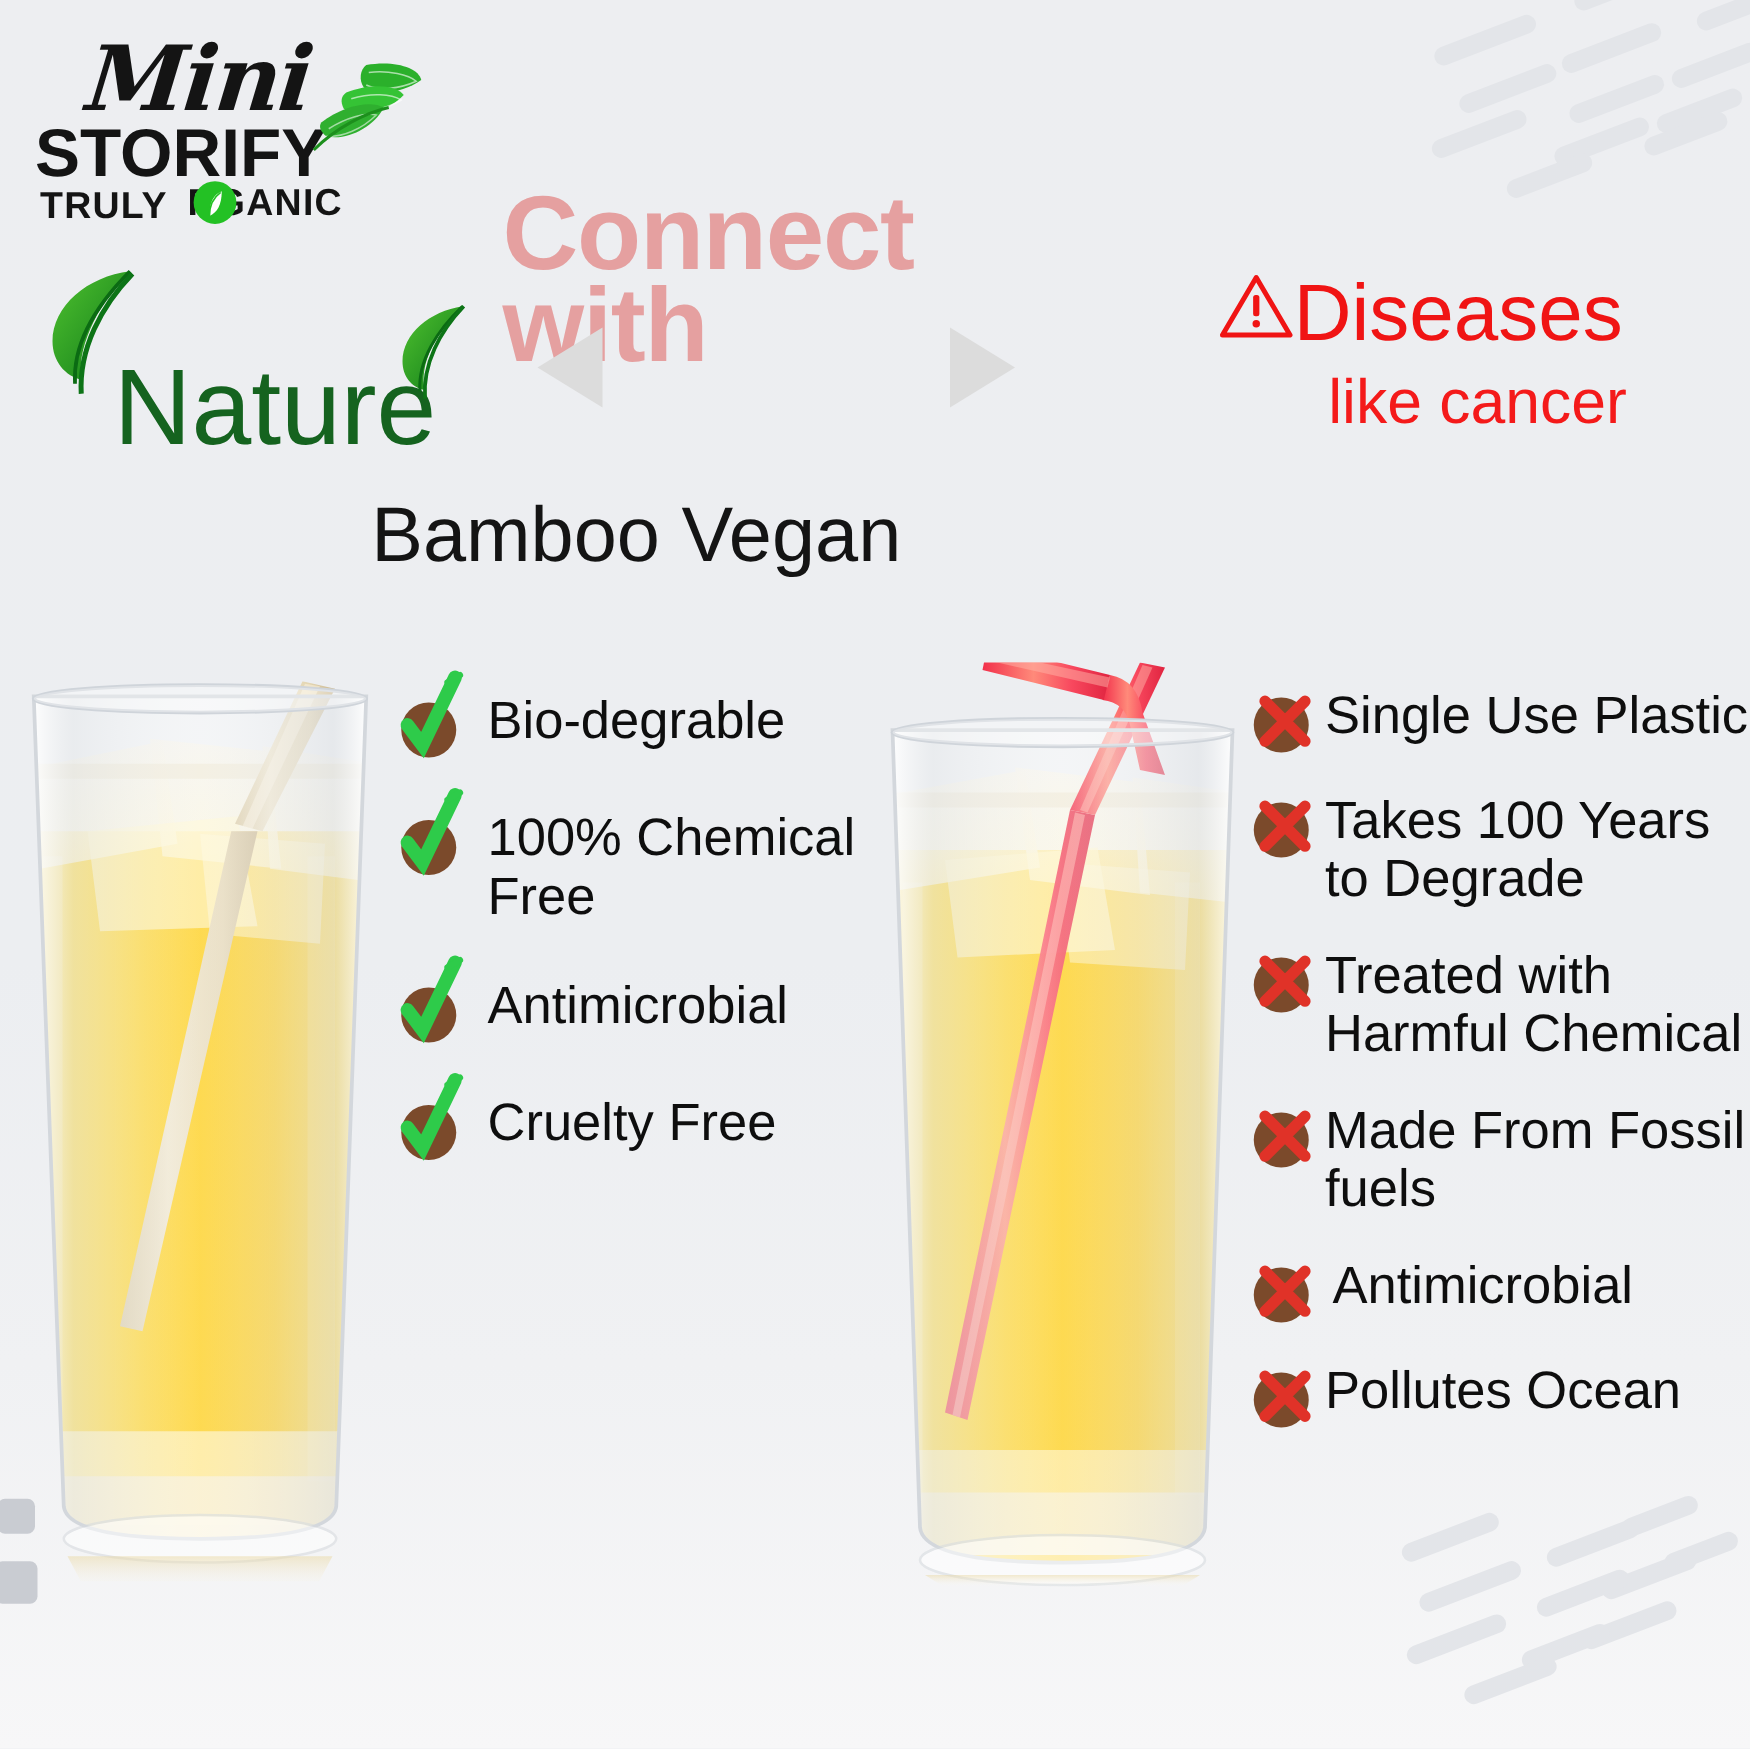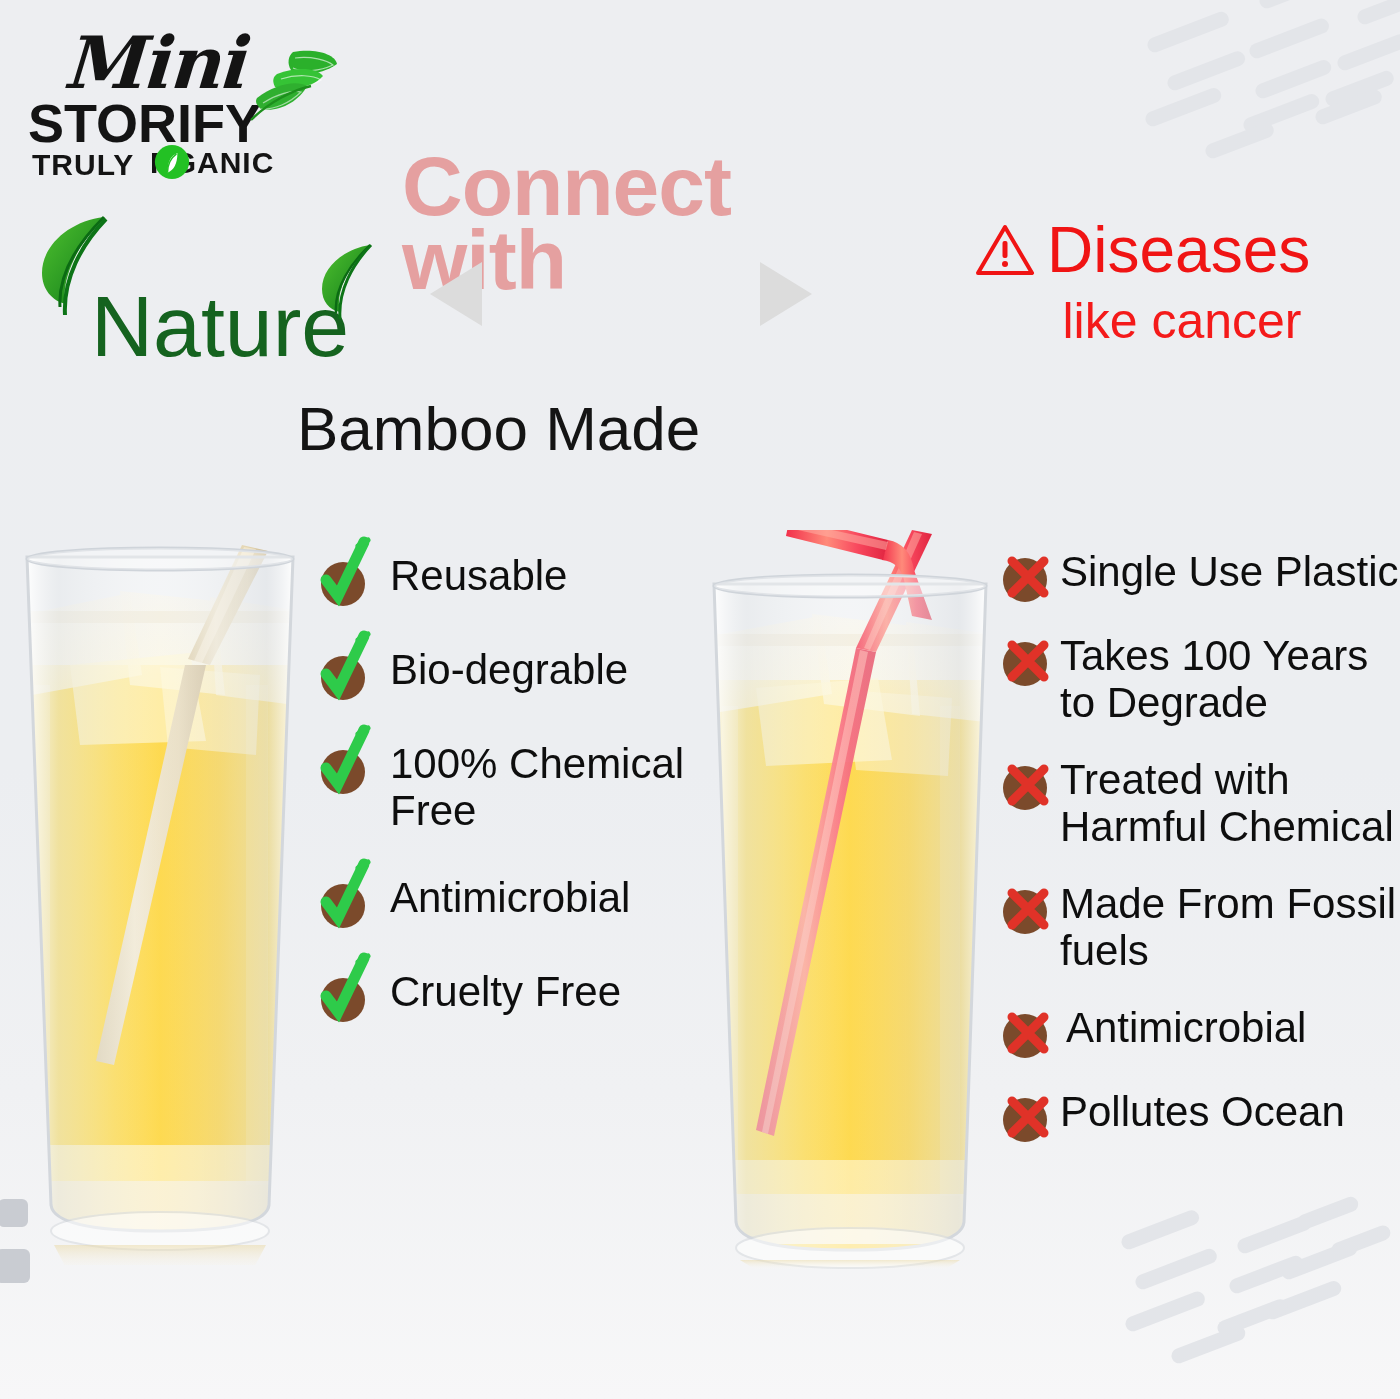--- a/index.html
+++ b/index.html
@@ -76,21 +76,21 @@
     border-right:52px solid #dcdcdc;
   }
   #arrow-right{
     left:760px;top:262px;
     border-top:32px solid transparent;border-bottom:32px solid transparent;
     border-left:52px solid #dcdcdc;
   }
 
   
   #diseases-block{position:absolute;left:975px;top:218px;width:420px;}
-  #disease-row1{display:flex;align-items:center;gap:12px;}
+  #disease-row1{display:flex;}
   #warn-icon{width:60px;height:54px;flex:0 0 auto;}
   #diseases-text{
     font-family:"Liberation Sans",sans-serif;font-size:64px;color:#f01414;
     line-height:1;
   }
   #cancer-text{
     margin-top:14px;text-align:center;padding-right:6px;
     font-family:"Liberation Sans",sans-serif;font-size:50px;color:#f41a1a;
     line-height:1;
   }
@@ -228,21 +228,21 @@
       <svg id="warn-icon" viewBox="0 0 60 54">
         <path d="M30 4 L57 50 H3 Z" fill="none" stroke="#f01414" stroke-width="4" stroke-linejoin="round"></path>
         <rect x="27.5" y="18" width="5" height="17" rx="2" fill="#f01414"></rect>
         <circle cx="30" cy="41" r="3" fill="#f01414"></circle>
       </svg>
       <div id="diseases-text">Diseases</div>
     </div>
     <div id="cancer-text">like cancer</div>
   </div>
 
-  <div class="prod-title" id="title-bamboo">Bamboo Made</div>
+  <div class="prod-title" id="title-bamboo">Bamboo Vegan</div>
 
   <div class="glass-wrap" id="glass-left">
     <svg viewBox="0 0 300 720" width="300" height="720">
       <defs>
         <linearGradient id="juiceL" x1="0" y1="0" x2="1" y2="0">
           <stop offset="0" stop-color="#ffe25c"></stop>
             <stop offset=".35" stop-color="#ffd21f"></stop>
           <stop offset=".7" stop-color="#fbc70d"></stop>
             <stop offset="1" stop-color="#ffdd4d"></stop>
         </linearGradient>
@@ -377,111 +377,101 @@
 
   <div class="flist" id="list-good">
     <div class="frow">
       <span class="badge check">
         <span class="disc"></span>
         <svg viewBox="0 0 56 66">
           <path d="M8 40 L20 56 L46 2" stroke="#2ecb4a" stroke-width="11" fill="none" stroke-linecap="round"></path>
           <path d="M40 6 L50 0" stroke="#2ecb4a" stroke-width="5" fill="none" stroke-linecap="round"></path>
         </svg>
       </span>
-      <span class="flabel">Reusable</span>
+      <span class="flabel">Bio-degrable</span>
     </div>
     <div class="frow">
       <span class="badge check">
         <span class="disc"></span>
         <svg viewBox="0 0 56 66">
           <path d="M8 40 L20 56 L46 2" stroke="#2ecb4a" stroke-width="11" fill="none" stroke-linecap="round"></path>
           <path d="M40 6 L50 0" stroke="#2ecb4a" stroke-width="5" fill="none" stroke-linecap="round"></path>
         </svg>
       </span>
-      <span class="flabel">Bio-degrable</span>
+      <span class="flabel">100% Chemical Free</span>
     </div>
     <div class="frow">
       <span class="badge check">
         <span class="disc"></span>
         <svg viewBox="0 0 56 66">
           <path d="M8 40 L20 56 L46 2" stroke="#2ecb4a" stroke-width="11" fill="none" stroke-linecap="round"></path>
           <path d="M40 6 L50 0" stroke="#2ecb4a" stroke-width="5" fill="none" stroke-linecap="round"></path>
         </svg>
       </span>
-      <span class="flabel">100% Chemical Free</span>
+      <span class="flabel">Antimicrobial</span>
     </div>
     <div class="frow">
       <span class="badge check">
         <span class="disc"></span>
         <svg viewBox="0 0 56 66">
           <path d="M8 40 L20 56 L46 2" stroke="#2ecb4a" stroke-width="11" fill="none" stroke-linecap="round"></path>
           <path d="M40 6 L50 0" stroke="#2ecb4a" stroke-width="5" fill="none" stroke-linecap="round"></path>
         </svg>
       </span>
+      <span class="flabel">Cruelty Free</span>
+    </div>
+  </div>
+
+  <div class="flist" id="list-bad">
+    <div class="frow">
+      <span class="badge x">
+        <span class="disc"></span>
+        <svg viewBox="0 0 50 50">
+          <path d="M9 9 L41 41 M41 9 L9 41" stroke="#e03228" stroke-width="9" stroke-linecap="round"></path>
+        </svg>
+      </span>
+      <span class="flabel">Single Use Plastic</span>
+    </div>
+    <div class="frow">
+      <span class="badge x">
+        <span class="disc"></span>
+        <svg viewBox="0 0 50 50">
+          <path d="M9 9 L41 41 M41 9 L9 41" stroke="#e03228" stroke-width="9" stroke-linecap="round"></path>
+        </svg>
+      </span>
+      <span class="flabel">Takes 100 Years to Degrade</span>
+    </div>
+    <div class="frow">
+      <span class="badge x">
+        <span class="disc"></span>
+        <svg viewBox="0 0 50 50">
+          <path d="M9 9 L41 41 M41 9 L9 41" stroke="#e03228" stroke-width="9" stroke-linecap="round"></path>
+        </svg>
+      </span>
+      <span class="flabel">Treated with Harmful Chemical</span>
+    </div>
+    <div class="frow">
+      <span class="badge x">
+        <span class="disc"></span>
+        <svg viewBox="0 0 50 50">
+          <path d="M9 9 L41 41 M41 9 L9 41" stroke="#e03228" stroke-width="9" stroke-linecap="round"></path>
+        </svg>
+      </span>
+      <span class="flabel">Made From Fossil fuels</span>
+    </div>
+    <div class="frow ind">
+      <span class="badge x">
+        <span class="disc"></span>
+        <svg viewBox="0 0 50 50">
+          <path d="M9 9 L41 41 M41 9 L9 41" stroke="#e03228" stroke-width="9" stroke-linecap="round"></path>
+        </svg>
+      </span>
       <span class="flabel">Antimicrobial</span>
     </div>
     <div class="frow">
-      <span class="badge check">
-        <span class="disc"></span>
-        <svg viewBox="0 0 56 66">
-          <path d="M8 40 L20 56 L46 2" stroke="#2ecb4a" stroke-width="11" fill="none" stroke-linecap="round"></path>
-          <path d="M40 6 L50 0" stroke="#2ecb4a" stroke-width="5" fill="none" stroke-linecap="round"></path>
-        </svg>
-      </span>
-      <span class="flabel">Cruelty Free</span>
-    </div>
-  </div>
-
-  <div class="flist" id="list-bad">
-    <div class="frow">
-      <span class="badge x">
-        <span class="disc"></span>
-        <svg viewBox="0 0 50 50">
-          <path d="M9 9 L41 41 M41 9 L9 41" stroke="#e03228" stroke-width="9" stroke-linecap="round"></path>
-        </svg>
-      </span>
-      <span class="flabel">Single Use Plastic</span>
-    </div>
-    <div class="frow">
-      <span class="badge x">
-        <span class="disc"></span>
-        <svg viewBox="0 0 50 50">
-          <path d="M9 9 L41 41 M41 9 L9 41" stroke="#e03228" stroke-width="9" stroke-linecap="round"></path>
-        </svg>
-      </span>
-      <span class="flabel">Takes 100 Years to Degrade</span>
-    </div>
-    <div class="frow">
-      <span class="badge x">
-        <span class="disc"></span>
-        <svg viewBox="0 0 50 50">
-          <path d="M9 9 L41 41 M41 9 L9 41" stroke="#e03228" stroke-width="9" stroke-linecap="round"></path>
-        </svg>
-      </span>
-      <span class="flabel">Treated with Harmful Chemical</span>
-    </div>
-    <div class="frow">
-      <span class="badge x">
-        <span class="disc"></span>
-        <svg viewBox="0 0 50 50">
-          <path d="M9 9 L41 41 M41 9 L9 41" stroke="#e03228" stroke-width="9" stroke-linecap="round"></path>
-        </svg>
-      </span>
-      <span class="flabel">Made From Fossil fuels</span>
-    </div>
-    <div class="frow ind">
-      <span class="badge x">
-        <span class="disc"></span>
-        <svg viewBox="0 0 50 50">
-          <path d="M9 9 L41 41 M41 9 L9 41" stroke="#e03228" stroke-width="9" stroke-linecap="round"></path>
-        </svg>
-      </span>
-      <span class="flabel">Antimicrobial</span>
-    </div>
-    <div class="frow">
       <span class="badge x">
         <span class="disc"></span>
         <svg viewBox="0 0 50 50">
           <path d="M9 9 L41 41 M41 9 L9 41" stroke="#e03228" stroke-width="9" stroke-linecap="round"></path>
         </svg>
       </span>
       <span class="flabel">Pollutes Ocean</span>
     </div>
   </div>
 

